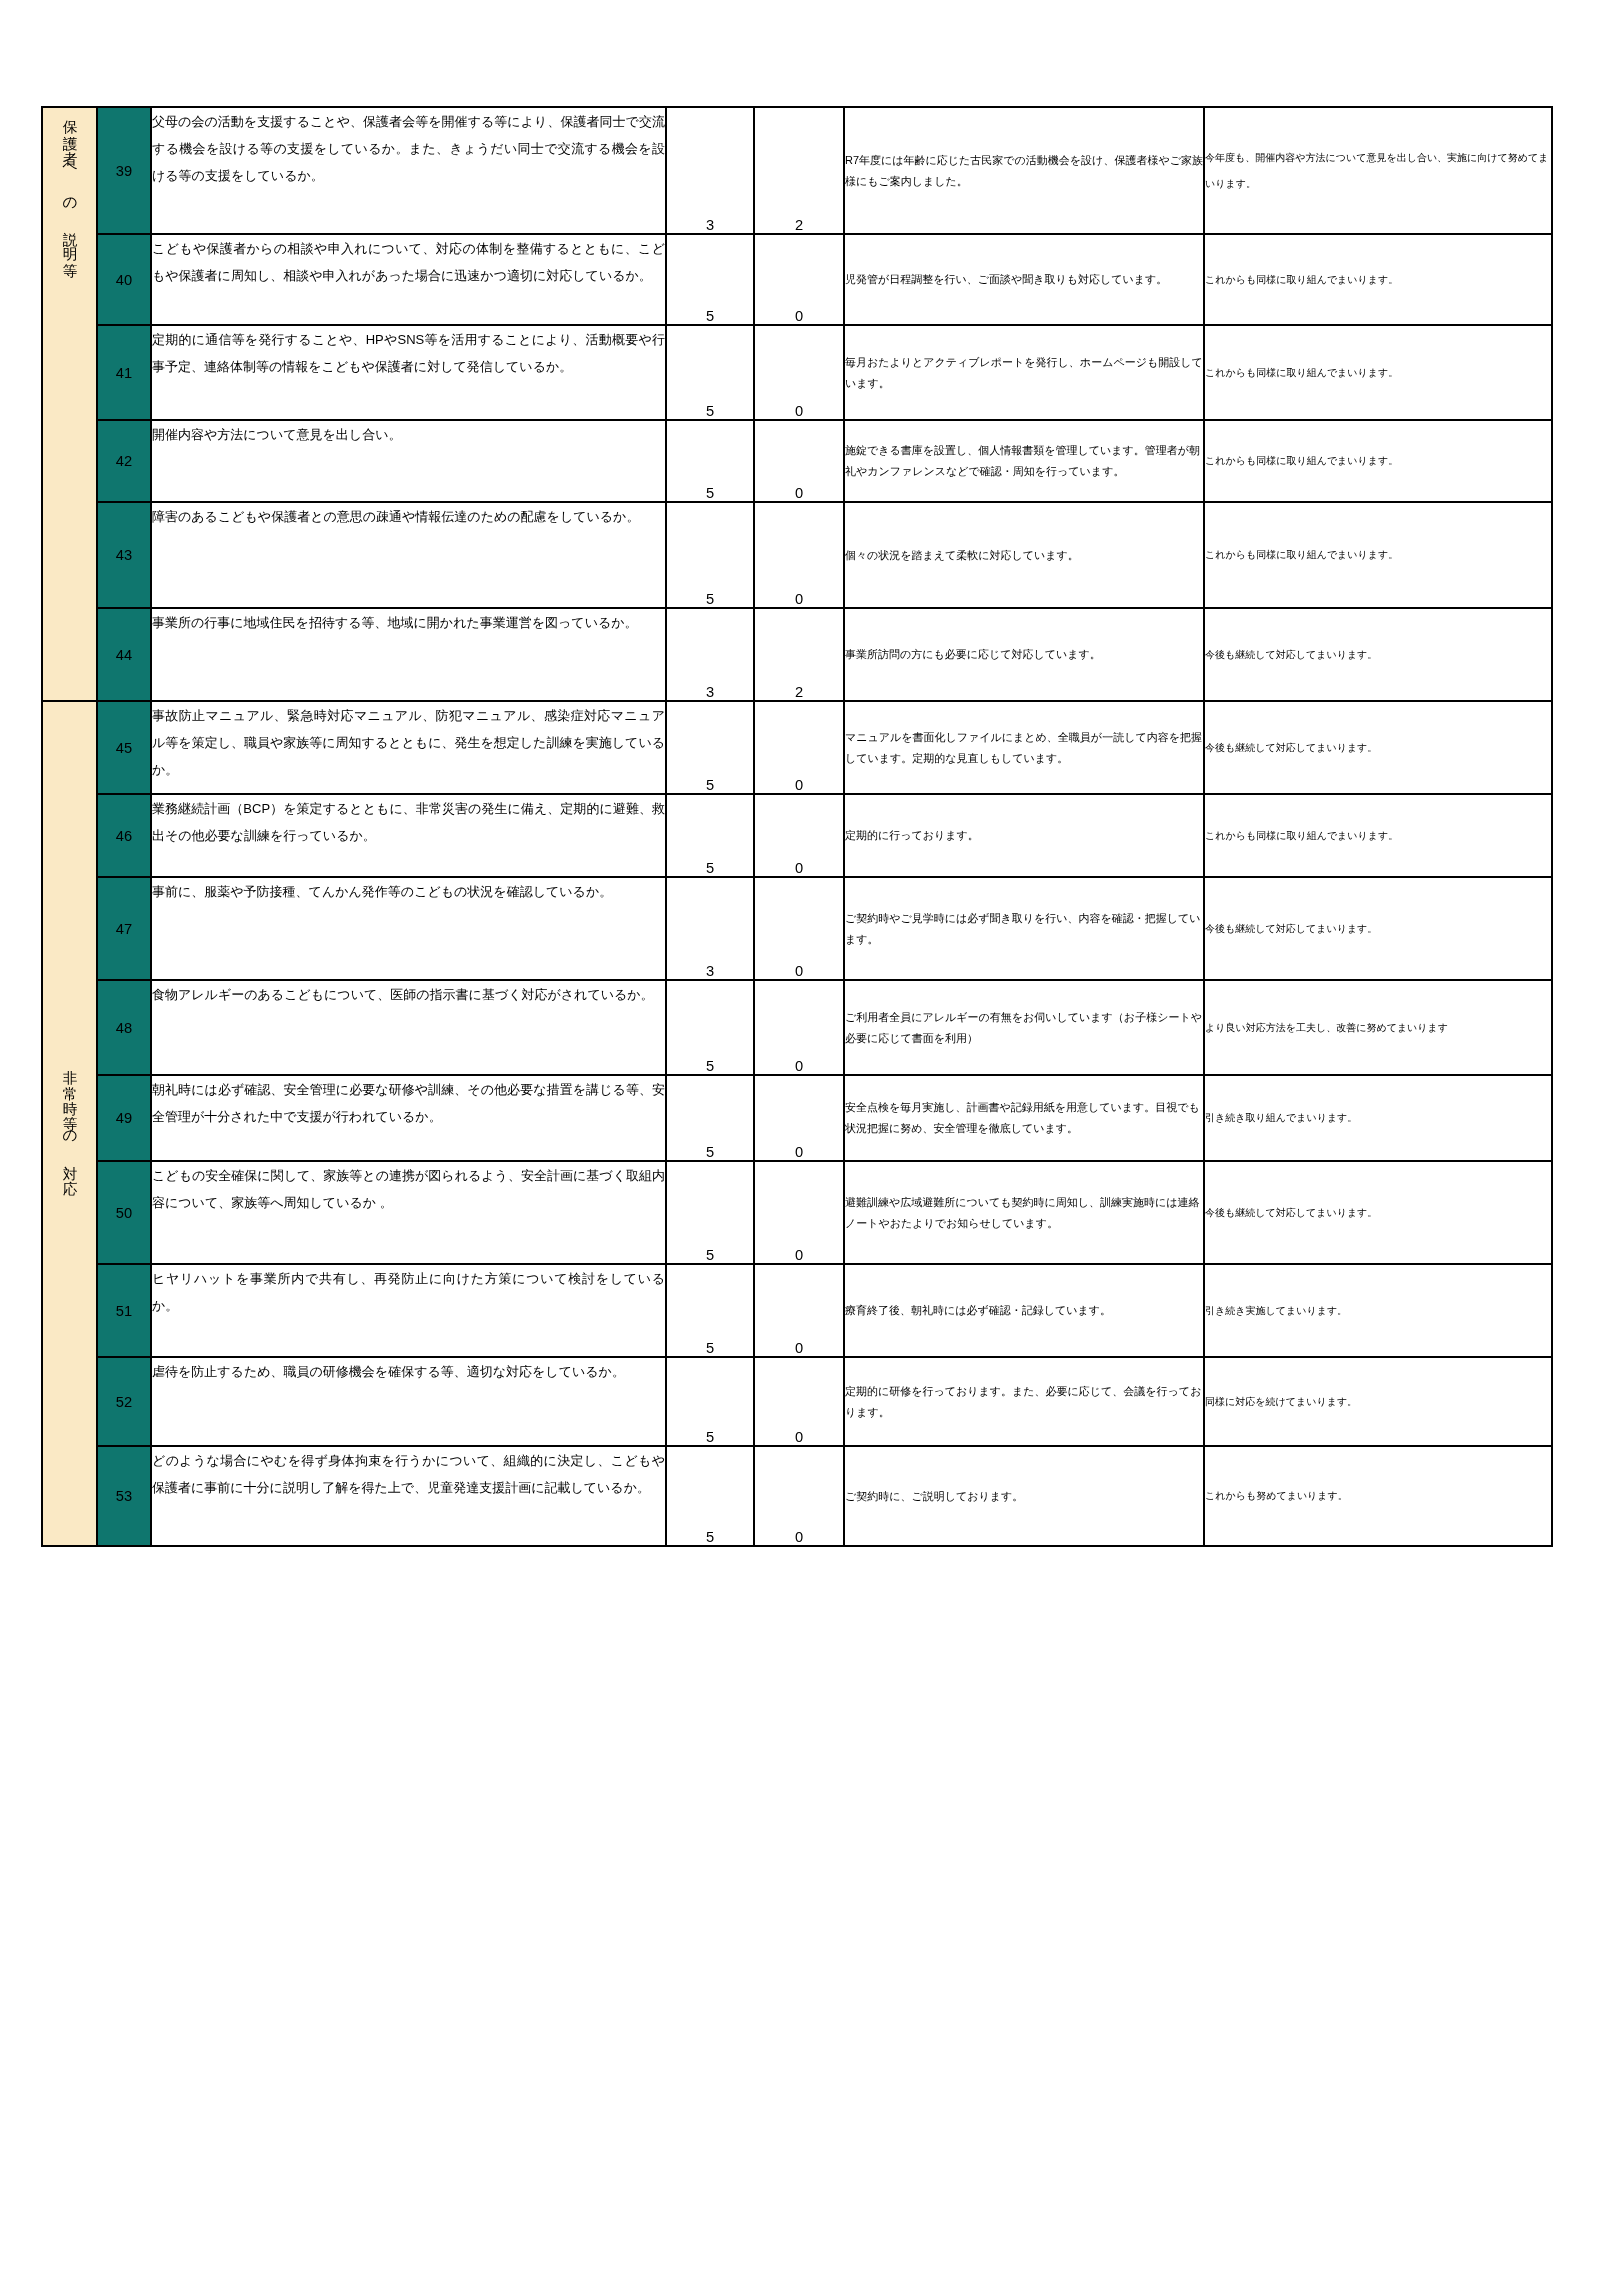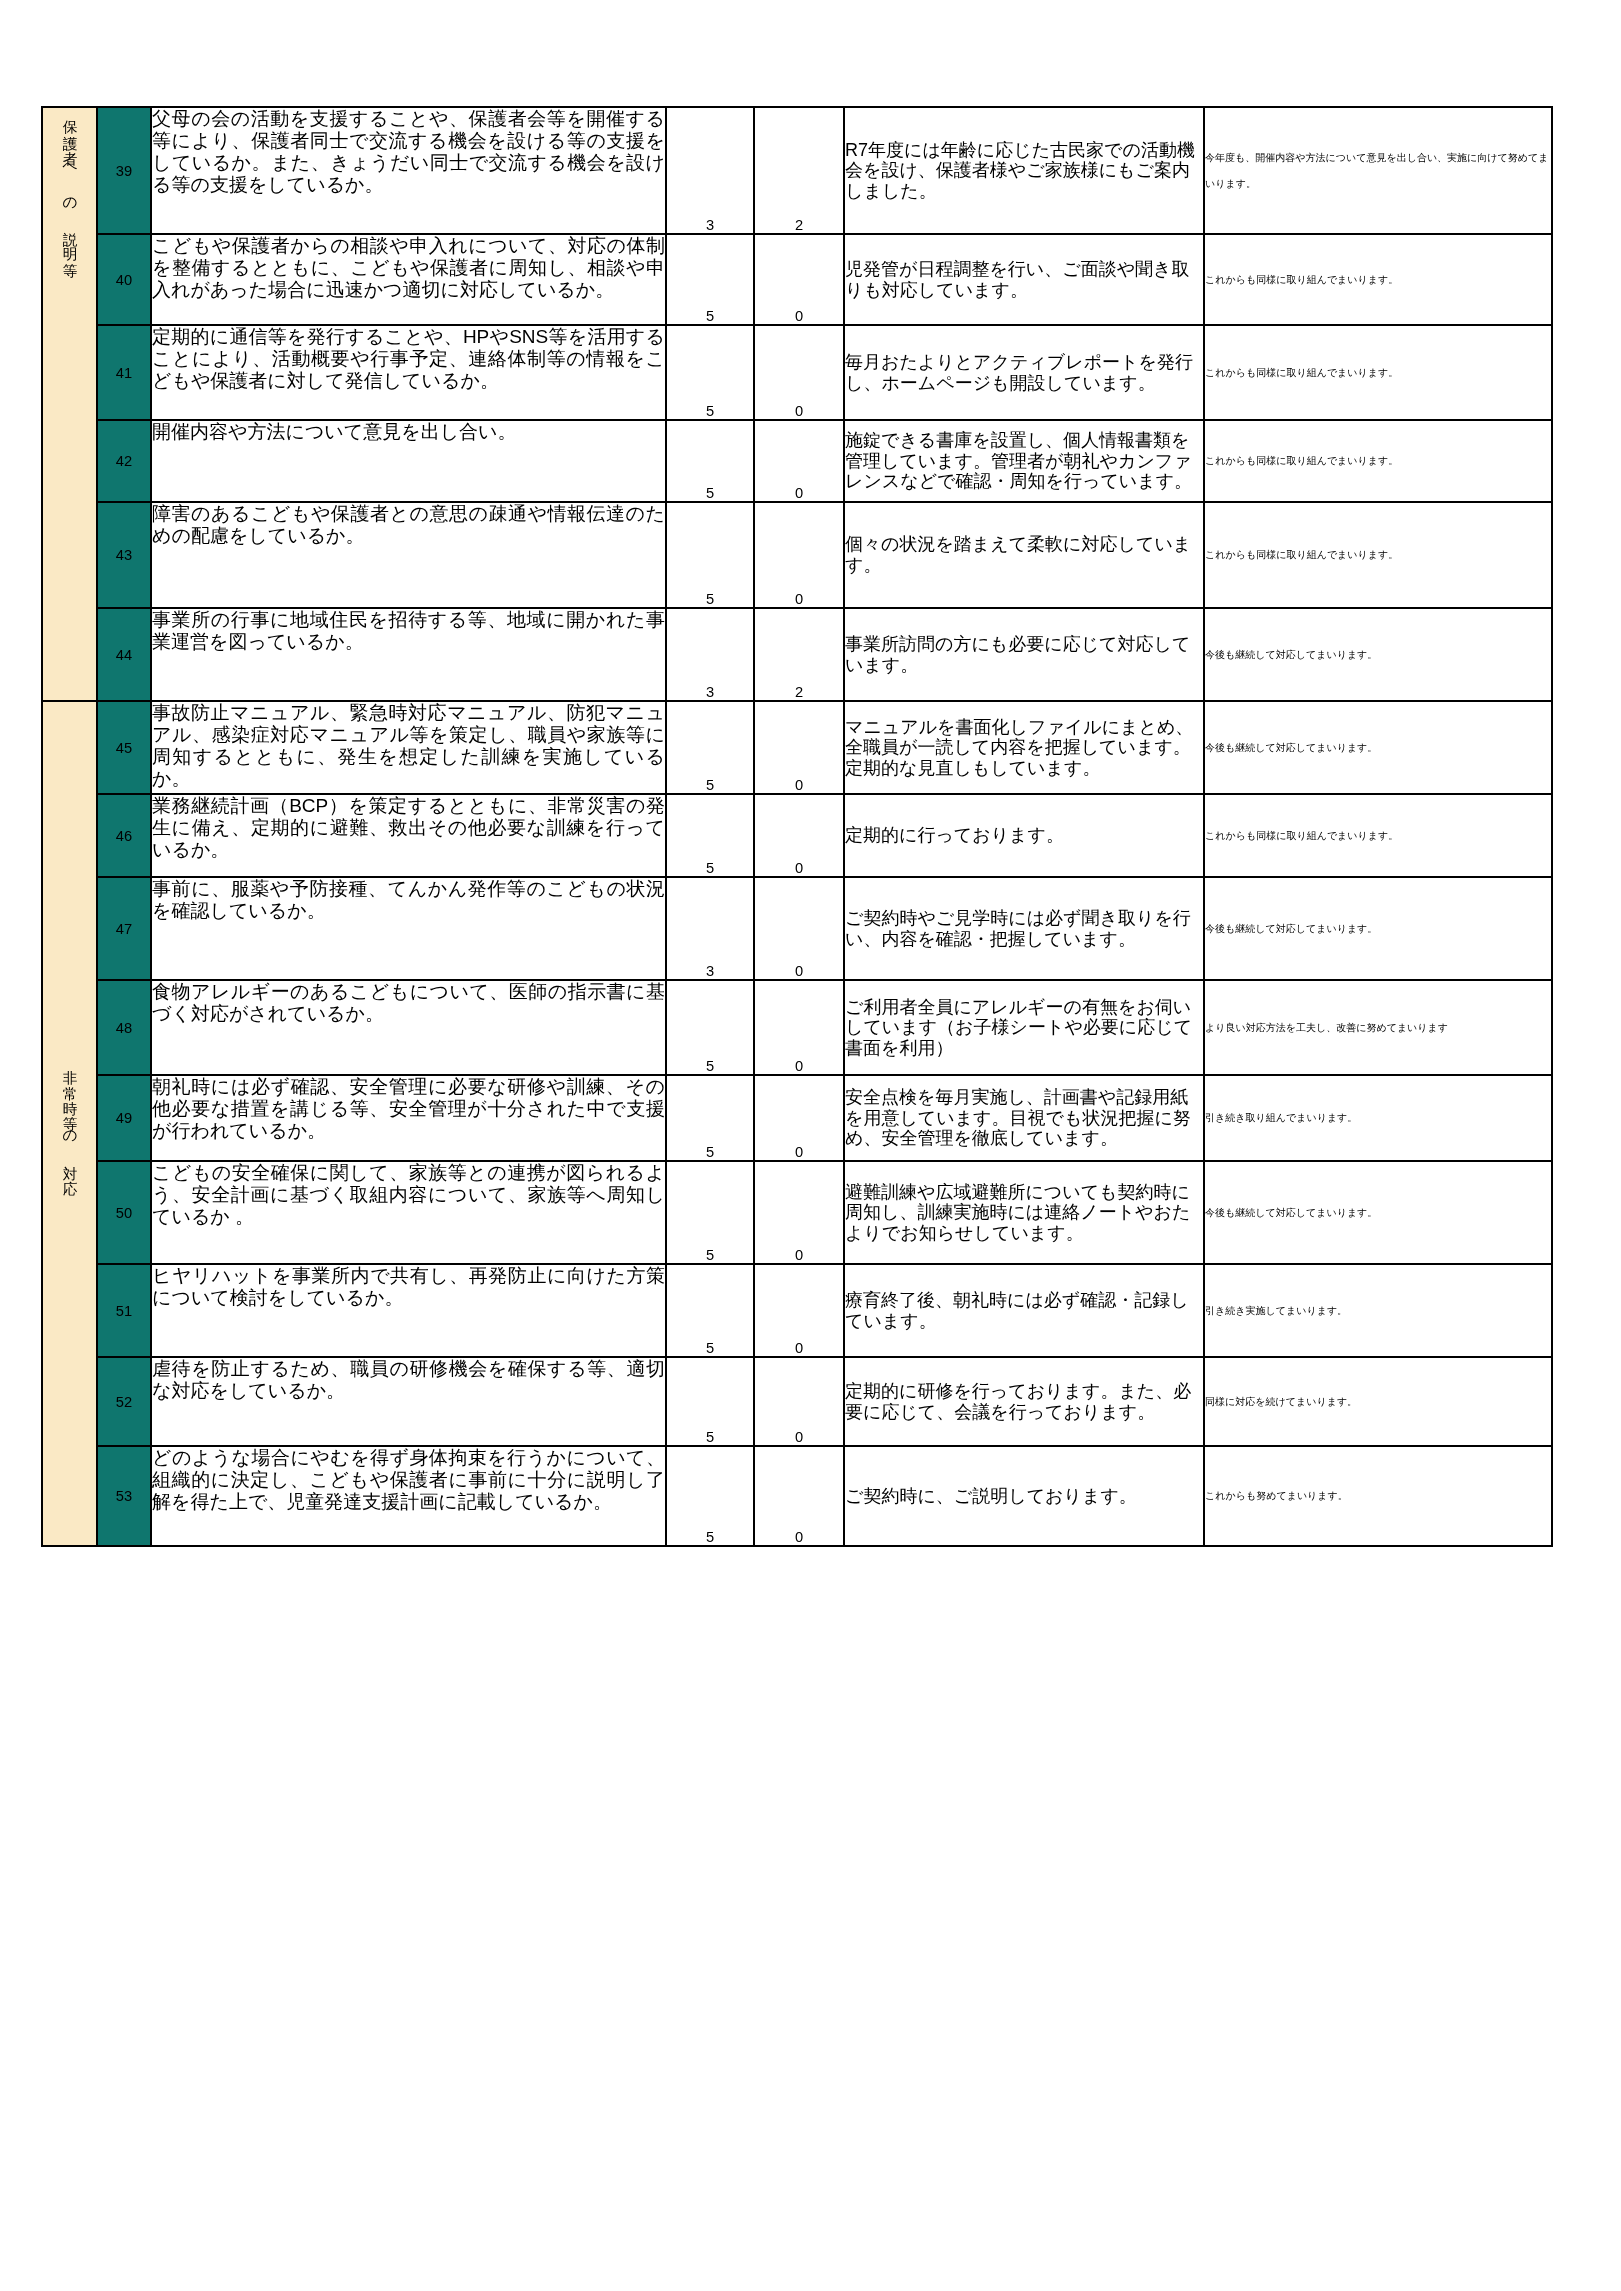--- a/index.html
+++ b/index.html
@@ -5,23 +5,23 @@
   html,body{margin:0;padding:0;background:#e8e8e8;}
   #page{position:relative;width:1621px;height:2292px;background:#ffffff;overflow:hidden;
         font-family:"Liberation Sans","DejaVu Sans",sans-serif;color:#000;}
   #eval-table{position:absolute;left:41px;top:106px;border-collapse:collapse;table-layout:fixed;}
   #eval-table td{border:2px solid #000;padding:0;overflow:visible;word-break:break-all;}
   td.cat{background:#FAE9C5;text-align:center;}
   td.cat .vtext{writing-mode:vertical-rl;text-orientation:upright;font-size:14.7px;letter-spacing:15.7px;display:inline-block;}
   td.cat.top-align{vertical-align:top;padding-top:9.8px;}
   td.cat.mid-align{vertical-align:middle;}
   td.rownum{background:#0f766e;text-align:center;vertical-align:middle;font-size:14.7px;}
-  td.question{vertical-align:top;text-align:justify;font-size:19px;line-height:22px;padding:2.9px 5.9px 2px 7.8px;border-radius:23px;}
+  td.question{vertical-align:top;text-align:justify;font-size:13px;line-height:27px;padding:2.9px 5.9px 2px 7.8px;border-radius:23px;}
   td.score{vertical-align:bottom;text-align:center;font-size:14.7px;padding-bottom:7.8px;}
-  td.comment{vertical-align:middle;font-size:18px;line-height:20.6px;padding:2px 2.9px 2px 4.9px;}
+  td.comment{vertical-align:middle;font-size:11px;line-height:20.6px;padding:2px 2.9px 2px 4.9px;}
   td.plan{vertical-align:middle;font-size:10px;line-height:25.5px;padding:2px 2px 2px 4.9px;}
   tr.section-start td{border-top-width:2.9px;}
   td.no-right{border-right:none;}
   td.plan.nowrap{word-break:normal;white-space:nowrap;}
 </style>
 </head>
 <body>
 
 <div id="page">
   <table id="eval-table">

